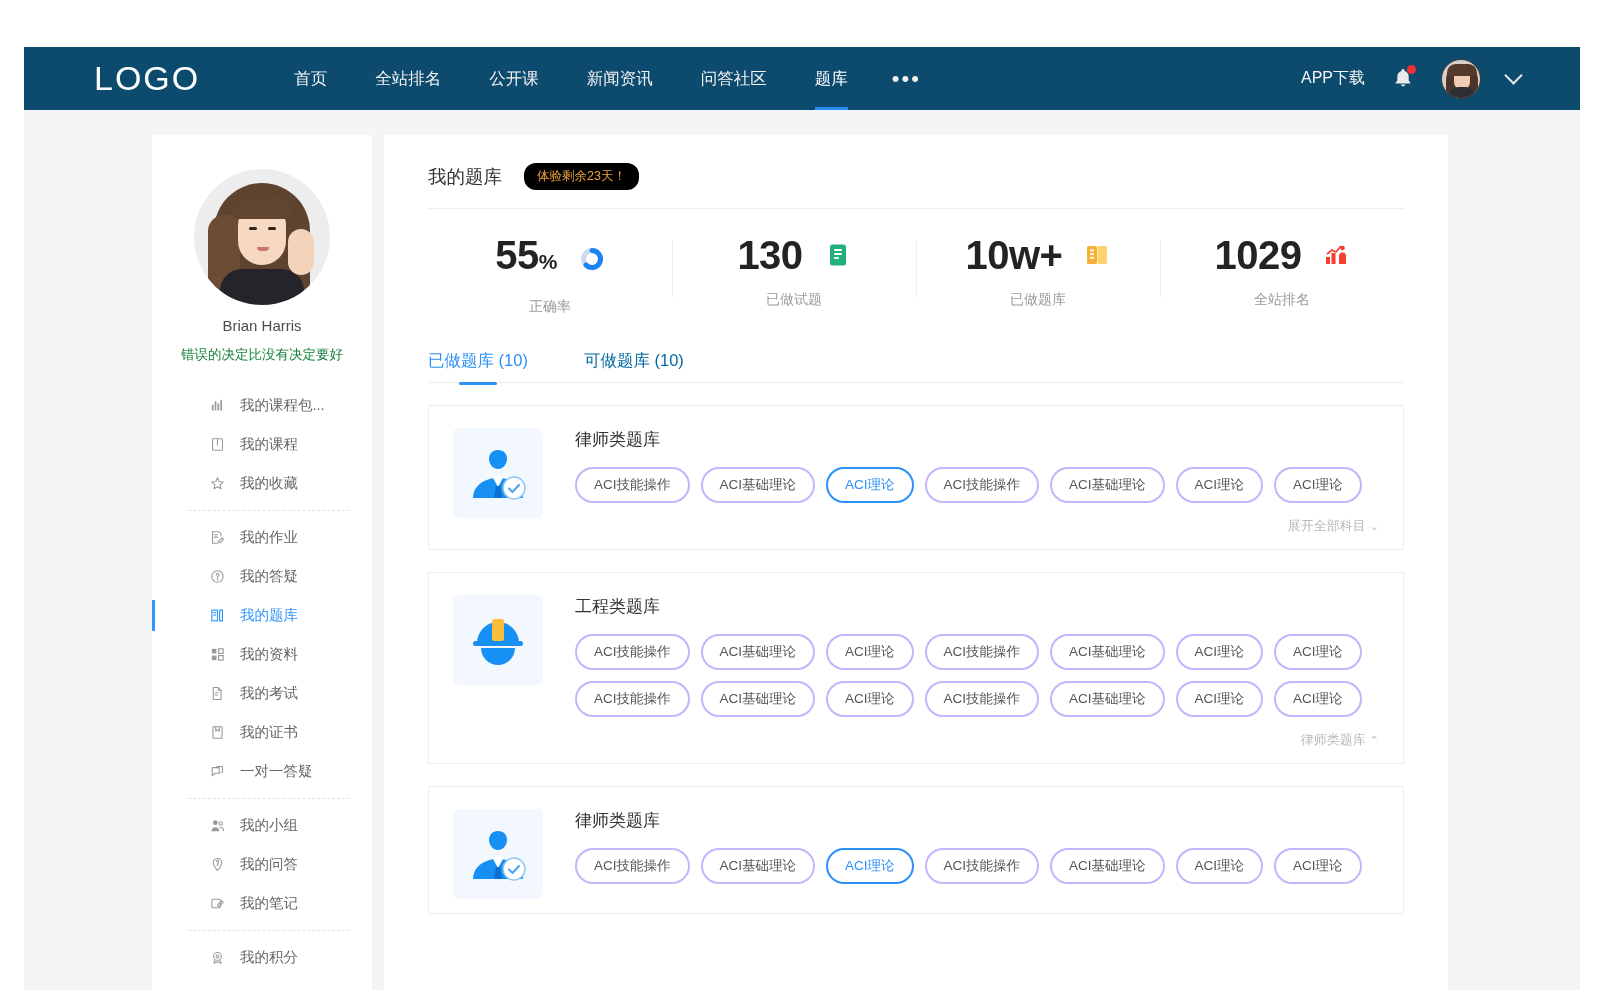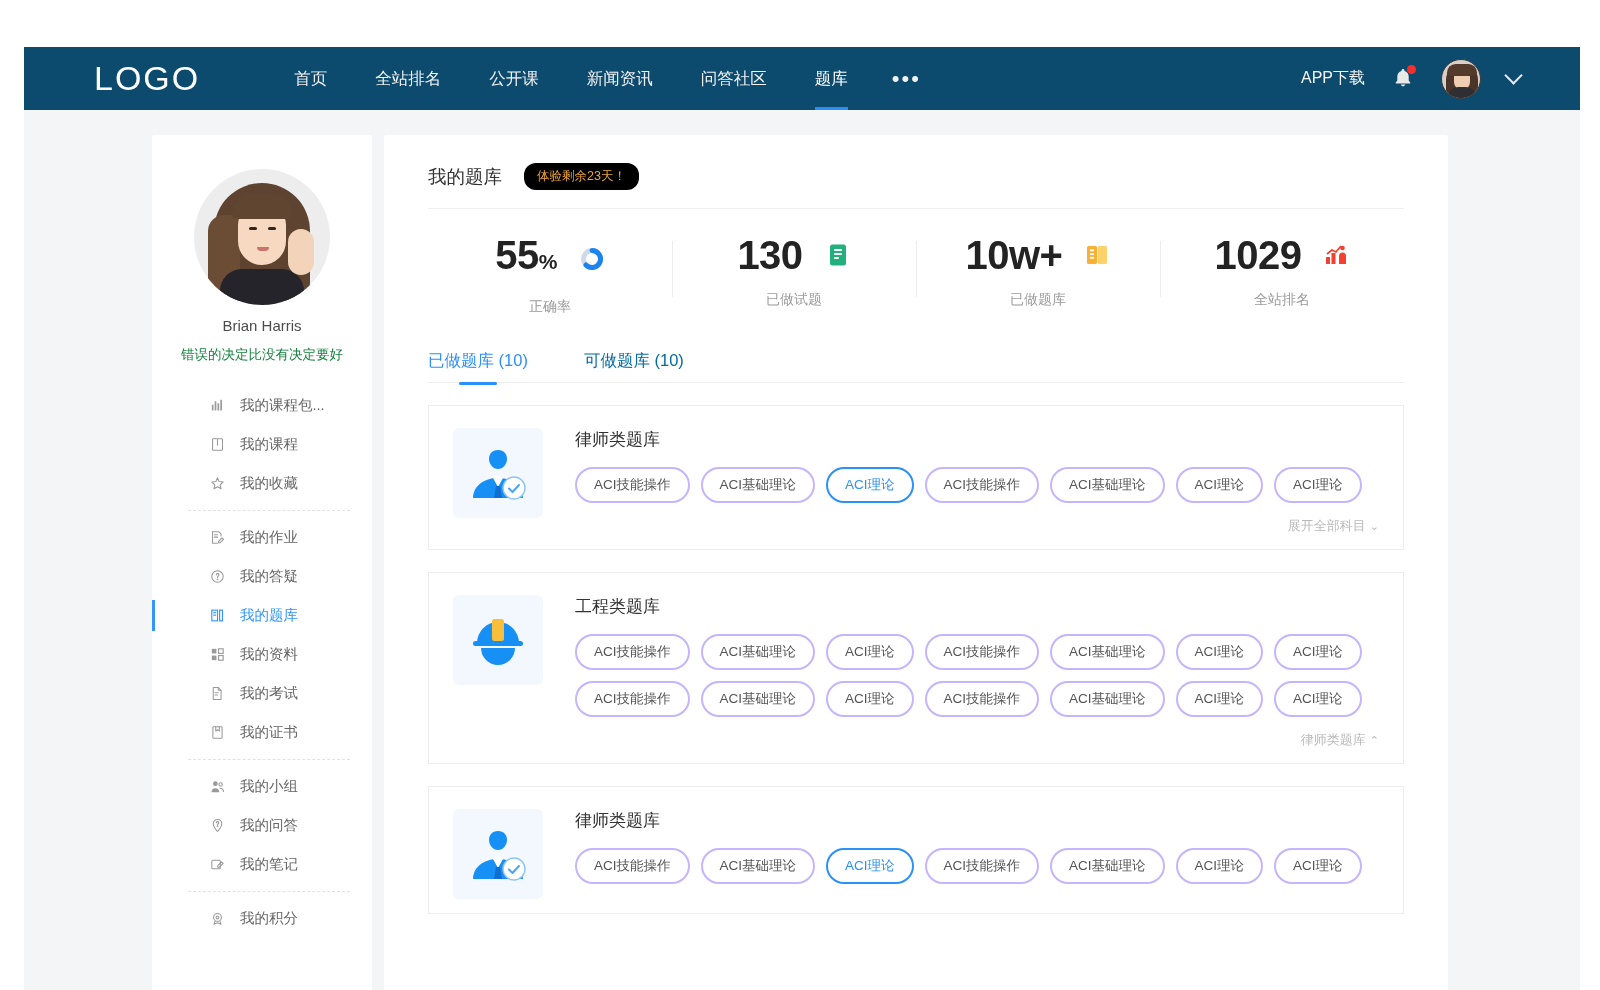--- a/index.html
+++ b/index.html
@@ -429,20 +429,29 @@
           </div>
           <div class="menu-item">
             <span class="mi-icon">
               <svg width="17" height="17" viewBox="0 0 24 24" fill="none" stroke="#9a9a9a" stroke-width="1.5" stroke-linecap="round" stroke-linejoin="round">
                 <rect x="5.5" y="4" width="13" height="16" rx="1"></rect>
                 <path d="M9.5 4v6l2.5-2 2.5 2V4"></path>
               </svg>
             </span>
             <span class="mi-label">我的证书</span>
           </div>
+          <div class="menu-item">
+            <span class="mi-icon">
+              <svg width="17" height="17" viewBox="0 0 24 24" fill="none" stroke="#9a9a9a" stroke-width="1.5" stroke-linecap="round" stroke-linejoin="round">
+                <path d="M4.5 6.5h10v8h-6l-4 3.5z"></path>
+                <path d="M11 6.5V5h8v8h-2"></path>
+              </svg>
+            </span>
+            <span class="mi-label">一对一答疑</span>
+          </div>
           <div class="menu-sep"></div>
           <div class="menu-item">
             <span class="mi-icon">
               <svg width="17" height="17" viewBox="0 0 24 24" fill="#9a9a9a">
                 <circle cx="9" cy="8" r="3.3"></circle>
                 <path d="M3.5 20c0-3.3 2.5-5.6 5.5-5.6s5.5 2.3 5.5 5.6z"></path>
                 <circle cx="16.5" cy="9" r="2.4" fill="none" stroke="#9a9a9a" stroke-width="1.5"></circle>
                 <path d="M15 14.6c3 0 5.5 2 5.5 5" fill="none" stroke="#9a9a9a" stroke-width="1.5"></path>
               </svg>
             </span>

